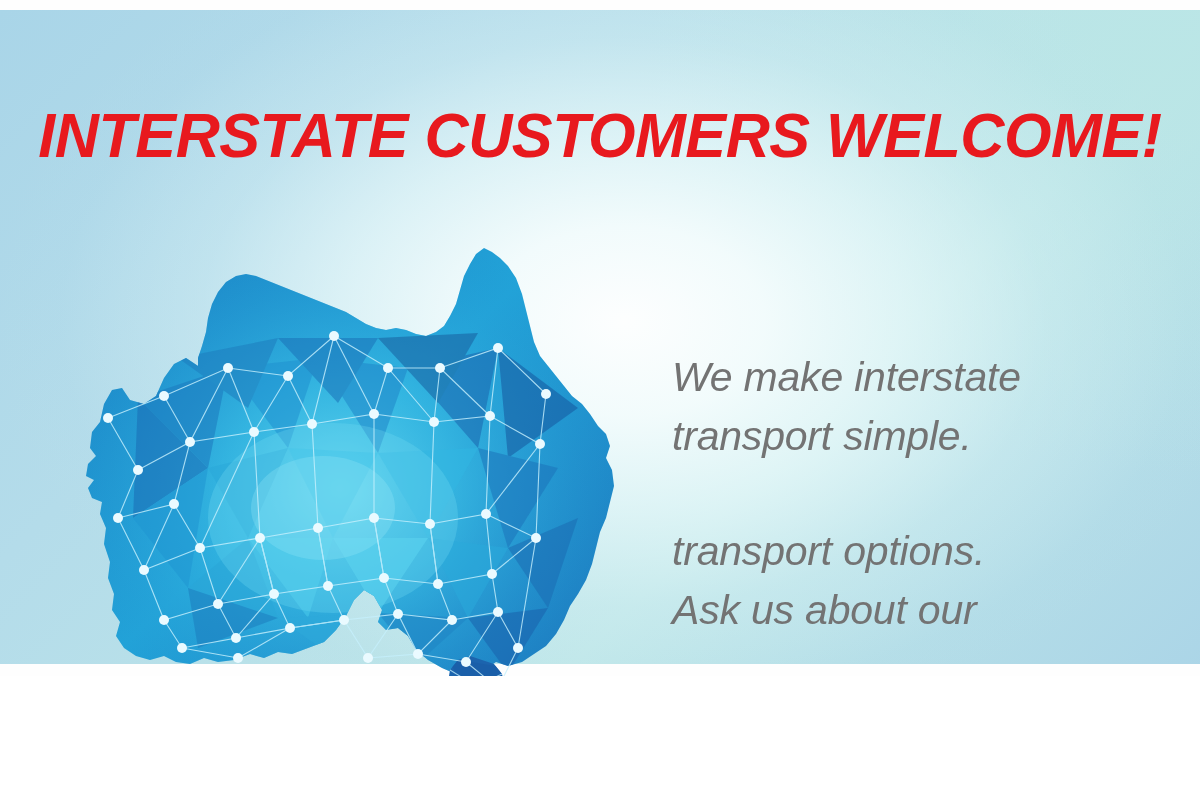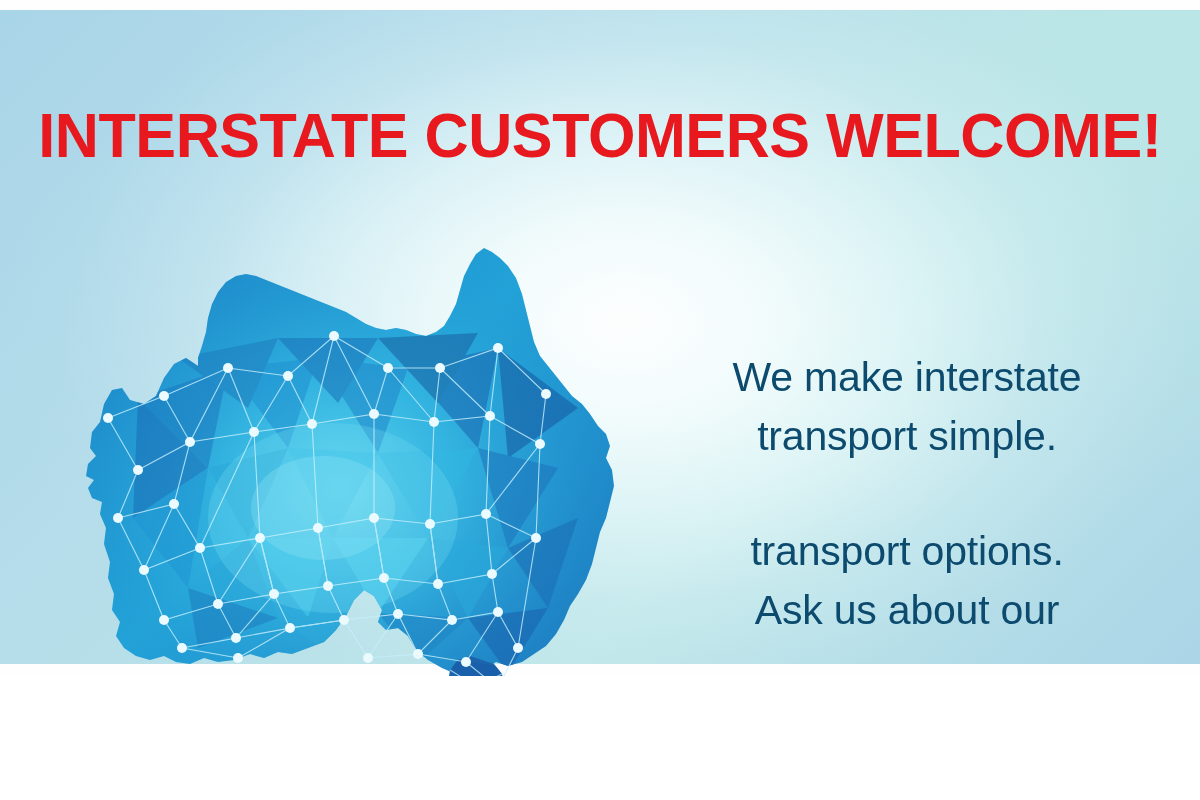--- a/index.html
+++ b/index.html
@@ -11,20 +11,21 @@
   body {
     font-family: "Liberation Sans", sans-serif;
   }
 
   #banner {
     position: relative;
     width: 1200px;
     height: 676px;
     overflow: hidden;
     background: #ffffff;
+    font-style: italic;
   }
 
   
   .bg-base {
     position: absolute;
     left: 0;
     top: 10px;
     width: 1200px;
     height: 778px;
     background:
@@ -102,22 +103,21 @@
     height: 520px;
     overflow: visible;
   }
 
   
   .copy {
     position: absolute;
     left: 672px;
     top: 348px;
     width: 470px;
-    text-align: center;
-    color: #0c4a6e;
+    color: #737373;
     font-size: 41px;
     line-height: 59px;
     font-weight: normal;
     letter-spacing: -0.2px;
   }
   .copy p { margin: 0; }
   .copy .gap { height: 56px; }
 
   
   .logo {

